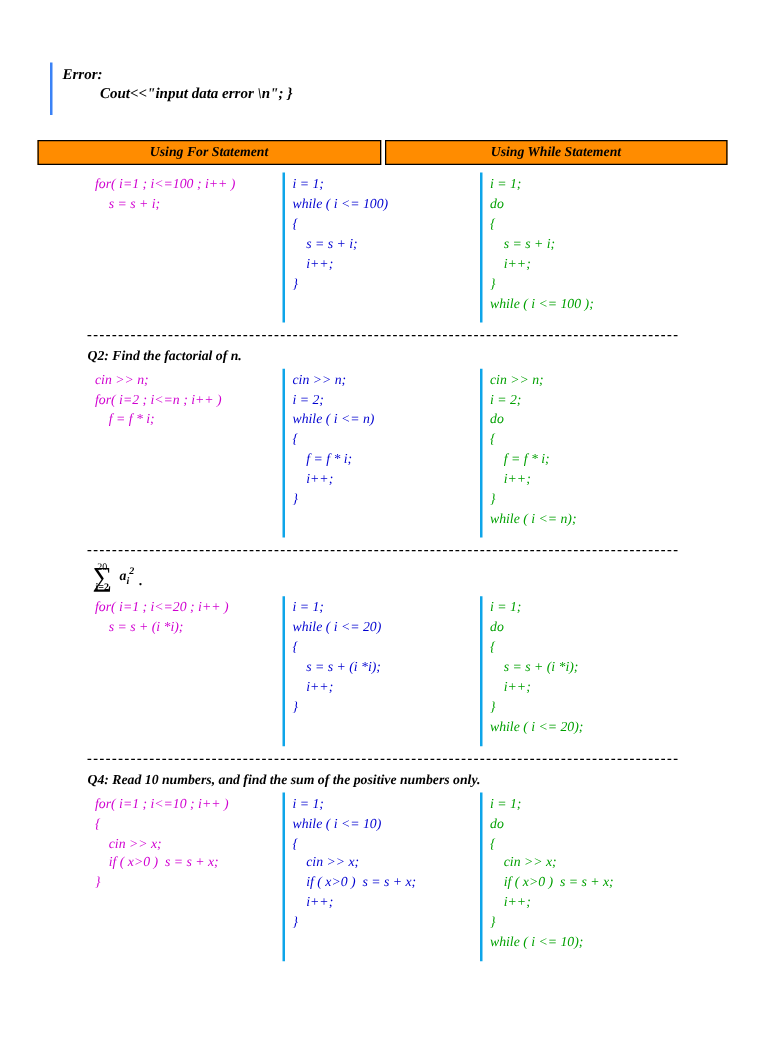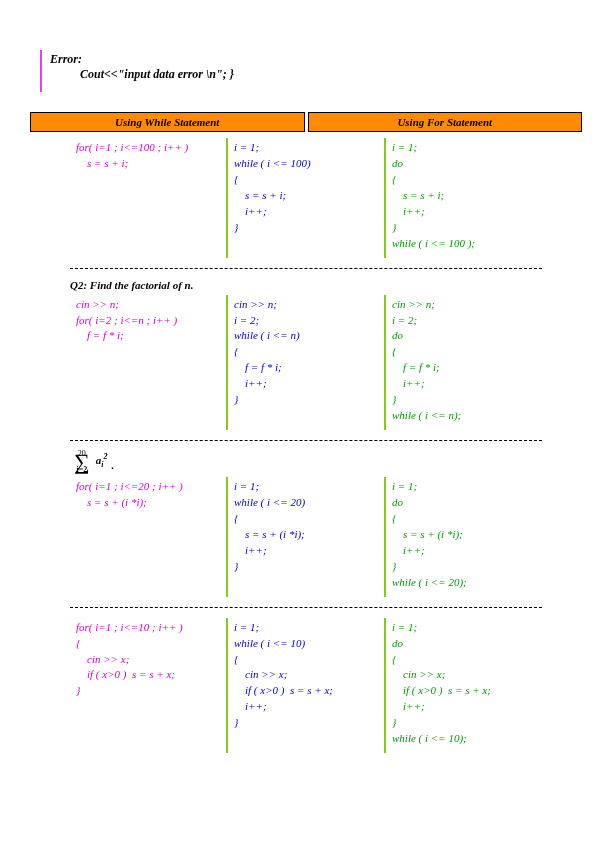--- a/index.html
+++ b/index.html
@@ -7,21 +7,21 @@
     padding: 0;
     background: #fff;
     font-family: "Times New Roman", serif;
     font-size: 12px;
     width: 612px;
   }
   .page {
     padding: 50px 30px 30px 30px;
   }
   .error-box {
-    border-left: 2px solid #d946ef;
+    border-left: 2px solid #3b82f6;
     padding: 2px 8px 10px 8px;
     margin-bottom: 20px;
     margin-left: 10px;
   }
   .error-title {
     font-weight: bold;
     font-style: italic;
   }
   .error-code {
     font-weight: bold;
@@ -92,21 +92,21 @@
   }
   .sigma-sub { font-size: 8px; vertical-align: sub; }
   .sigma-sup { font-size: 8px; vertical-align: super; }
   .period { font-weight: bold; font-style: italic; font-size: 11px; padding-left: 4px; padding-bottom: 2px;}
   .code-row {
     display: flex;
     margin: 0 40px;
   }
   .code-col {
     flex: 1;
-    border-right: 2px solid #84cc16;
+    border-right: 2px solid #0ea5e9;
     padding: 2px 6px 6px 6px;
     font-style: italic;
     font-size: 11px;
     line-height: 1.45;
     white-space: pre;
   }
   .code-col:last-child { border-right: none; }
   .for-col  { color: #d000d0; }
   .while-col{ color: #0000d0; }
   .do-col   { color: #00a000; }
@@ -119,22 +119,22 @@
 <body>
 
 <div class="page">
 
   <div class="error-box">
     <div class="error-title">Error:</div>
     <div class="error-code">Cout&lt;&lt;"input data error \n"; }</div>
   </div>
 
   <div class="table-headers">
+    <div class="th">Using For Statement</div>
     <div class="th">Using While Statement</div>
-    <div class="th">Using For Statement</div>
   </div>
 
   <div class="code-row">
     <div class="code-col for-col">for( i=1 ; i&lt;=100 ; i++ )
     s = s + i;</div>
     <div class="code-col while-col">i = 1;
 while ( i &lt;= 100)
 {
     s = s + i;
     i++;
@@ -193,20 +193,21 @@
     <div class="code-col do-col">i = 1;
 do
 {
     s = s + (i *i);
     i++;
 }
 while ( i &lt;= 20);</div>
   </div>
   <div class="divider"></div>
 
+  <div class="question">Q4: Read 10 numbers, and find the sum of the positive numbers only.</div>
   <div class="code-row">
     <div class="code-col for-col">for( i=1 ; i&lt;=10 ; i++ )
 {
     cin &gt;&gt; x;
     if ( x&gt;0 )  s = s + x;
 }</div>
     <div class="code-col while-col">i = 1;
 while ( i &lt;= 10)
 {
     cin &gt;&gt; x;

